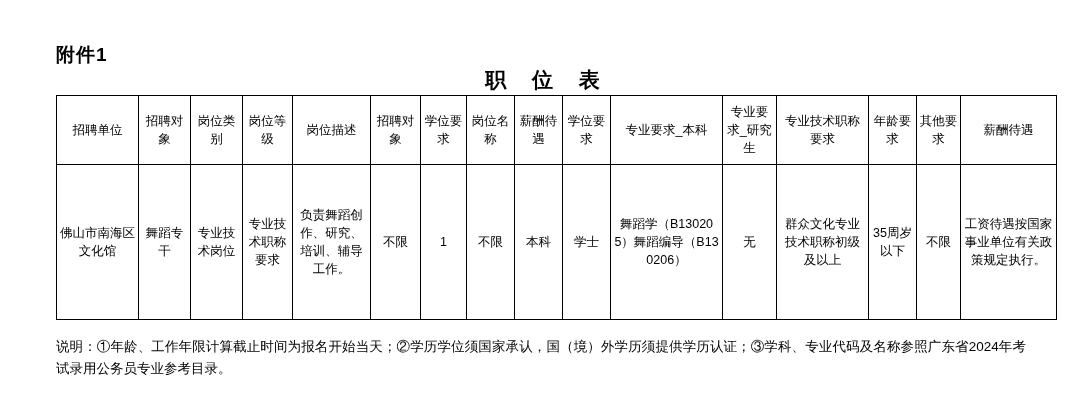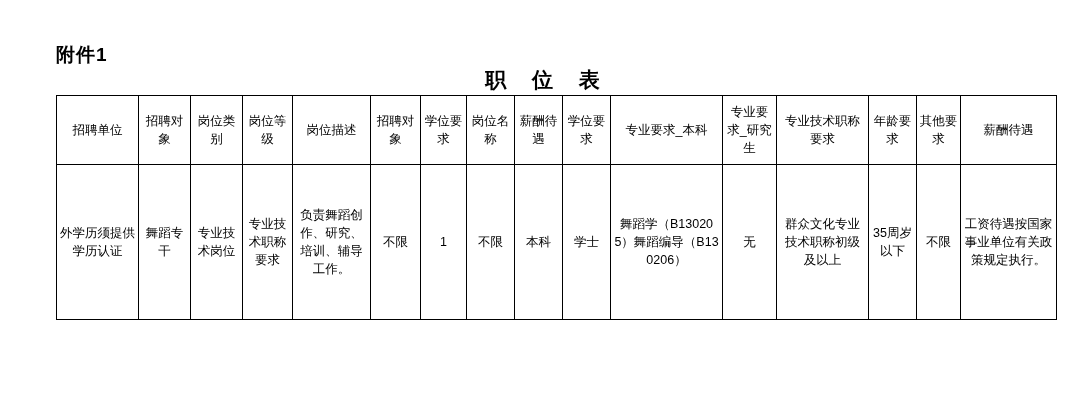--- a/index.html
+++ b/index.html
@@ -126,35 +126,36 @@
           <th>专业要求_本科</th>
           <th>专业要求_研究生</th>
           <th>专业技术职称要求</th>
           <th>年龄要求</th>
           <th>其他要求</th>
           <th>薪酬待遇</th>
         </tr>
       </thead>
       <tbody>
         <tr>
-          <td class="cell-left-pad">外学历须提供学历认证</td>
+          <td class="cell-left-pad">佛山市南海区文化馆</td>
           <td>舞蹈专干</td>
           <td>专业技术岗位</td>
           <td>专业技术职称要求</td>
           <td class="cell-left-pad">负责舞蹈创作、研究、培训、辅导工作。</td>
           <td>不限</td>
           <td>1</td>
           <td>不限</td>
           <td>本科</td>
           <td>学士</td>
           <td>舞蹈学（B130205）舞蹈编导（B130206）</td>
           <td>无</td>
           <td>群众文化专业技术职称初级及以上</td>
           <td>35周岁以下</td>
           <td>不限</td>
           <td>工资待遇按国家事业单位有关政策规定执行。</td>
         </tr>
       </tbody>
     </table>
   </div>
 
+  <div class="note">说明：①年龄、工作年限计算截止时间为报名开始当天；②学历学位须国家承认，国（境）外学历须提供学历认证；③学科、专业代码及名称参照广东省2024年考试录用公务员专业参考目录。</div>
 
 </div>
 
 </body></html>

